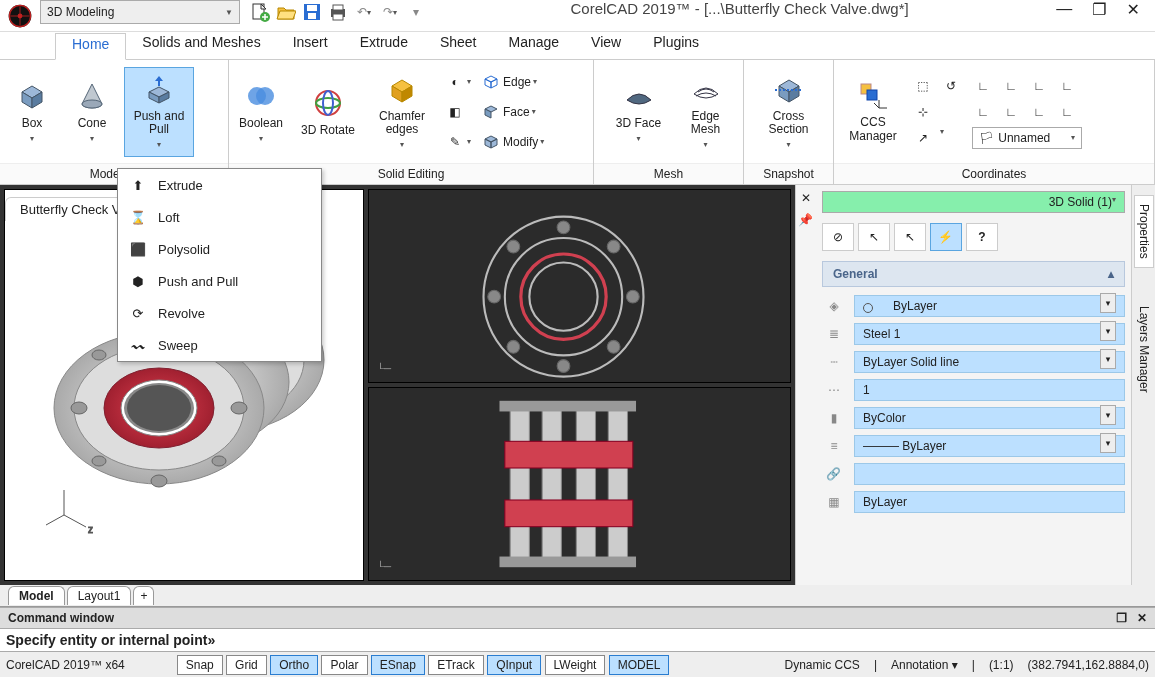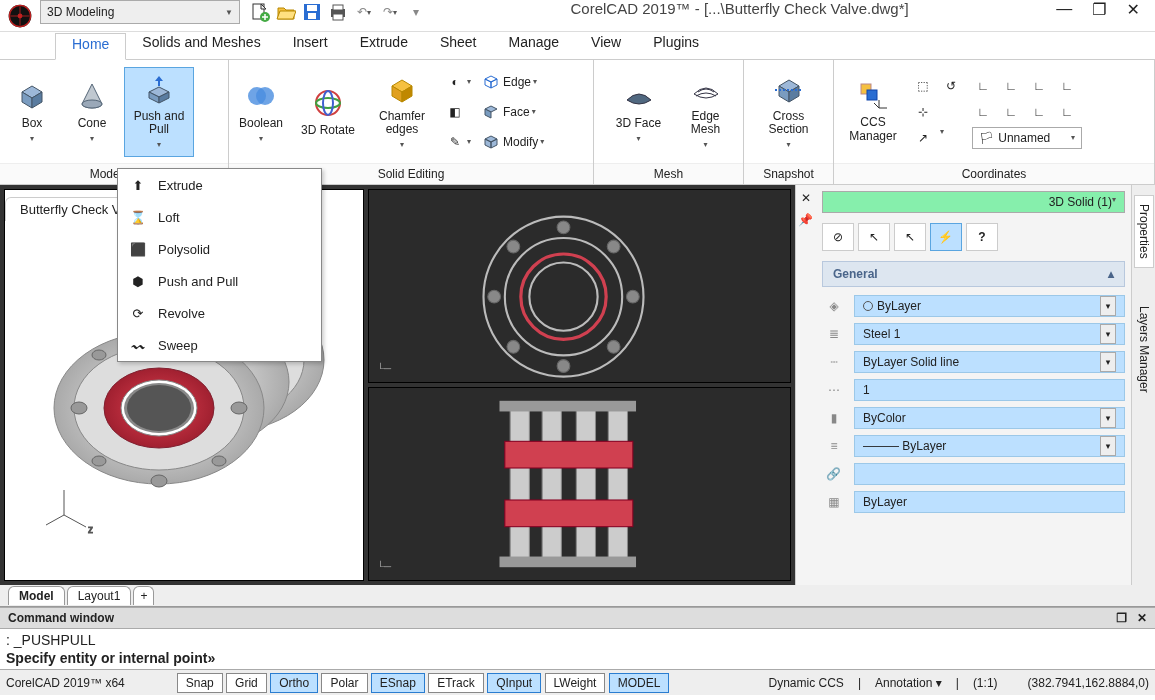--- a/index.html
+++ b/index.html
@@ -59,21 +59,21 @@
 .props-body { flex: 1; padding: 6px; }
 .side-tabs { width: 24px; background: #eee; border-left: 1px solid #ccc; display: flex; flex-direction: column; align-items: center; padding-top: 10px; gap: 30px; }
 .side-tab { writing-mode: vertical-rl; font-size: 12px; padding: 8px 2px; }
 .sel-dd { border: 1px solid #aaa; background: #86efac; padding: 3px 8px; margin-bottom: 10px; display: flex; justify-content: flex-end; }
 .tool-row { display: flex; gap: 4px; margin-bottom: 10px; }
 .tool-row .tbtn { width: 32px; height: 28px; border: 1px solid #ccc; background: #fff; display: flex; align-items: center; justify-content: center; }
 .tool-row .tbtn.active { background: #bce0ff; border-color: #5aa5e0; }
 .section-hdr { background: #dde6f0; border: 1px solid #b8c8dd; padding: 5px 10px; font-weight: bold; color: #4a658a; display: flex; justify-content: space-between; margin-bottom: 6px; }
 .prop-row { display: flex; align-items: center; height: 26px; margin-bottom: 2px; gap: 8px; }
 .prop-row .picon { width: 24px; text-align: center; color: #888; }
-.prop-row .pval { flex: 1; background: #bce0ff; border: 1px solid #9cc8e8; padding: 3px 8px; display: flex; align-items: center; gap: 4px; height: 22px; }
+.prop-row .pval { flex: 1; background: #bce0ff; border: 1px solid #9cc8e8; padding: 3px 8px; display: flex; align-items: flex-end; gap: 20px; height: 22px; }
 .prop-row .pval .dd { margin-left: auto; width: 16px; height: 20px; background: #eee; border: 1px solid #aaa; text-align: center; font-size: 9px; line-height: 18px; }
 
 
 .cmd-hdr { display: flex; justify-content: space-between; background: #ddd; border-top: 1px solid #aaa; border-bottom: 1px solid #aaa; padding: 3px 8px; font-weight: bold; }
 .cmd-body { background: #fff; padding: 2px 6px; font-size: 14px; }
 .cmd-line { padding: 1px 0; }
 
 
 .status { display: flex; align-items: center; height: 26px; background: #eee; border-top: 1px solid #aaa; padding: 0 6px; gap: 6px; font-size: 12px; }
 .status .gap { flex: 0 0 40px; }
@@ -577,28 +577,27 @@
   <div class="model-tab" style="font-weight:bold">Model</div>
   <div class="model-tab">Layout1</div>
   <div class="model-tab plus">+</div>
 </div>
 
 <div class="cmd-hdr">
   <span>Command window</span>
   <span><span style="margin-right:10px">❐</span><span>✕</span></span>
 </div>
 <div class="cmd-body">
-  <div class="cmd-line">: _PUSHPULL</div>
   <div class="cmd-line" style="font-weight:bold">Specify entity or internal point»</div>
 </div>
 
 <div class="status">
   <span>CorelCAD 2019™ x64</span>
   <span class="gap"></span>
   <span id="status-buttons"><span class="sbtn">Snap</span> <span class="sbtn">Grid</span> <span class="sbtn active">Ortho</span> <span class="sbtn">Polar</span> <span class="sbtn active">ESnap</span> <span class="sbtn">ETrack</span> <span class="sbtn active">QInput</span> <span class="sbtn">LWeight</span> <span class="sbtn active">MODEL</span> </span>
   <span class="spacer"></span>
   <span>Dynamic CCS</span>
   <span style="margin:0 8px">|</span>
   <span><span>Annotation</span> ▾</span>
   <span style="margin:0 8px">|</span>
   <span>(1:1)</span>
-  <span style="margin-left:24px">(382.7941,162.8884,0)</span>
+  <span style="margin-left:8px">(382.7941,162.8884,0)</span>
 </div>
 
 </body></html>

